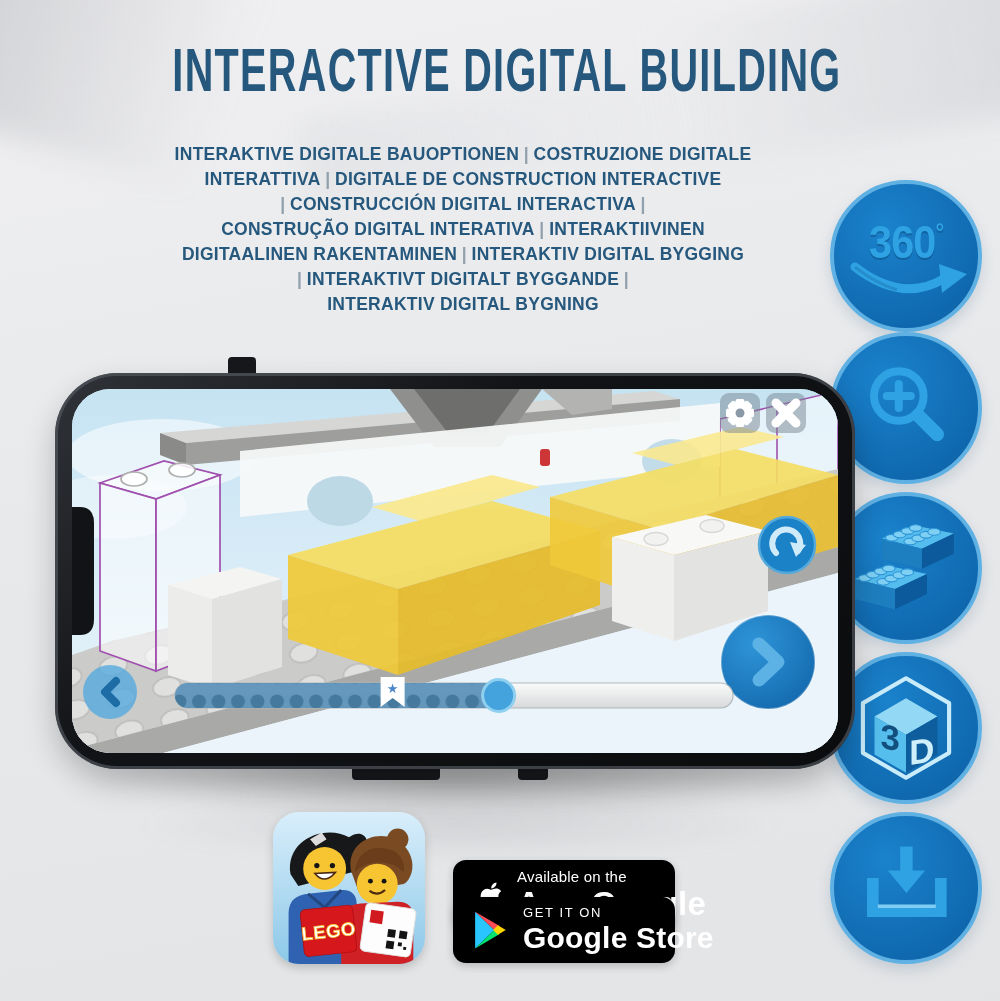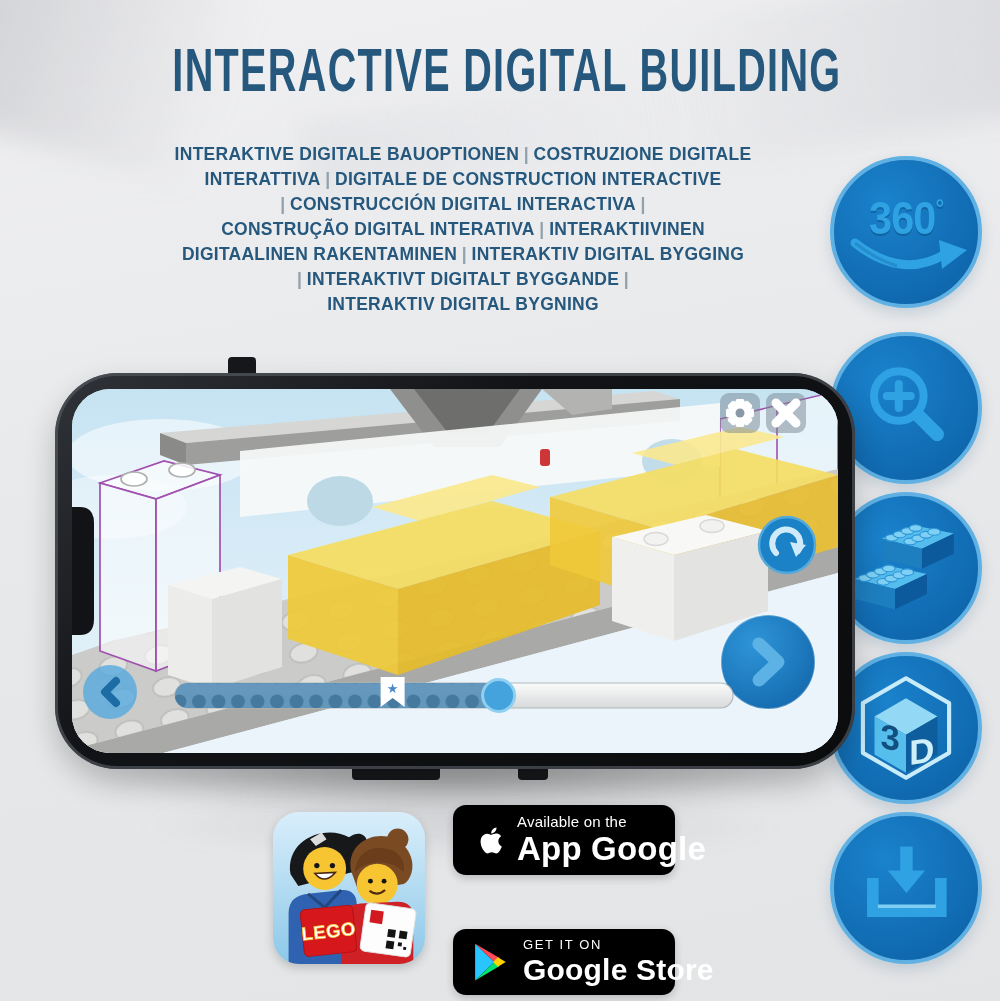--- a/index.html
+++ b/index.html
@@ -40,22 +40,22 @@
   .phone{top:373px;left:55px;width:800px;height:396px;border-radius:62px;
          background:linear-gradient(140deg,#303338 0%,#121316 38%,#0b0c0e 100%);
          box-shadow:inset 0 0 0 3px rgba(85,90,98,.65), 0 14px 30px rgba(0,0,0,.22);}
   .screen{position:absolute;left:17px;top:16px;width:766px;height:364px;border-radius:38px;
           overflow:hidden;background:#cfe7f4;}
   
   .app-icon{top:812px;left:273px;width:152px;height:152px;border-radius:26px;overflow:hidden;
             box-shadow:0 4px 10px rgba(0,0,0,.18);}
   .store-badge{position:absolute;left:453px;width:222px;background:#000;border-radius:13px;
                display:flex;align-items:center;color:#fff;box-shadow:0 3px 8px rgba(0,0,0,.2);}
-  .appstore{top:805px;height:70px;}
-  .gplay{top:897px;height:66px;margin-top:32px;}
+  .appstore{top:860px;height:70px;}
+  .gplay{top:897px;height:66px;}
   .badge-logo{margin-left:16px;flex:0 0 auto;display:flex;align-items:center;}
   .badge-text{margin-left:12px;line-height:1.05;white-space:nowrap;}
   .bt-small{font-size:15px;font-weight:400;letter-spacing:.2px;}
   .bt-small.caps{font-size:13px;letter-spacing:1.6px;font-weight:400;}
   .bt-big{font-size:33px;font-weight:600;letter-spacing:.2px;margin-top:2px;}
   .gplay .bt-big{font-size:30px;}
 </style>
 </head>
 <body>
 
@@ -67,21 +67,21 @@
 <div class="abs subtitle">
     <div class="sub-line">INTERAKTIVE DIGITALE BAUOPTIONEN<span class="pipe">|</span>COSTRUZIONE DIGITALE</div>
     <div class="sub-line">INTERATTIVA<span class="pipe">|</span>DIGITALE DE CONSTRUCTION INTERACTIVE</div>
     <div class="sub-line"><span class="pipe">|</span>CONSTRUCCIÓN DIGITAL INTERACTIVA<span class="pipe">|</span></div>
     <div class="sub-line">CONSTRUÇÃO DIGITAL INTERATIVA<span class="pipe">|</span>INTERAKTIIVINEN</div>
     <div class="sub-line">DIGITAALINEN RAKENTAMINEN<span class="pipe">|</span>INTERAKTIV DIGITAL BYGGING</div>
     <div class="sub-line"><span class="pipe">|</span>INTERAKTIVT DIGITALT BYGGANDE<span class="pipe">|</span></div>
     <div class="sub-line">INTERAKTIV DIGITAL BYGNING</div>
   </div>
 
-<div class="fbadge" style="top:156px">
+<div class="fbadge" style="top:180px">
   <div class="b360-label"><span>360</span><span class="deg">°</span></div>
   <svg width="122" height="38" viewBox="0 0 122 38">
     <path d="M10,5 Q58,42 100,16" fill="none" stroke="#2EA2E2" stroke-width="9" stroke-linecap="round"></path>
     <polygon points="94,2 122,12 97,31" fill="#2EA2E2"></polygon>
     <path d="M10,5 Q30,21 52,28" fill="none" stroke="#1668A5" stroke-width="3" opacity=".35"></path>
   </svg>
 </div>
 
 <div class="fbadge" style="top:332px">
   <svg width="120" height="120" viewBox="0 0 150 150">

